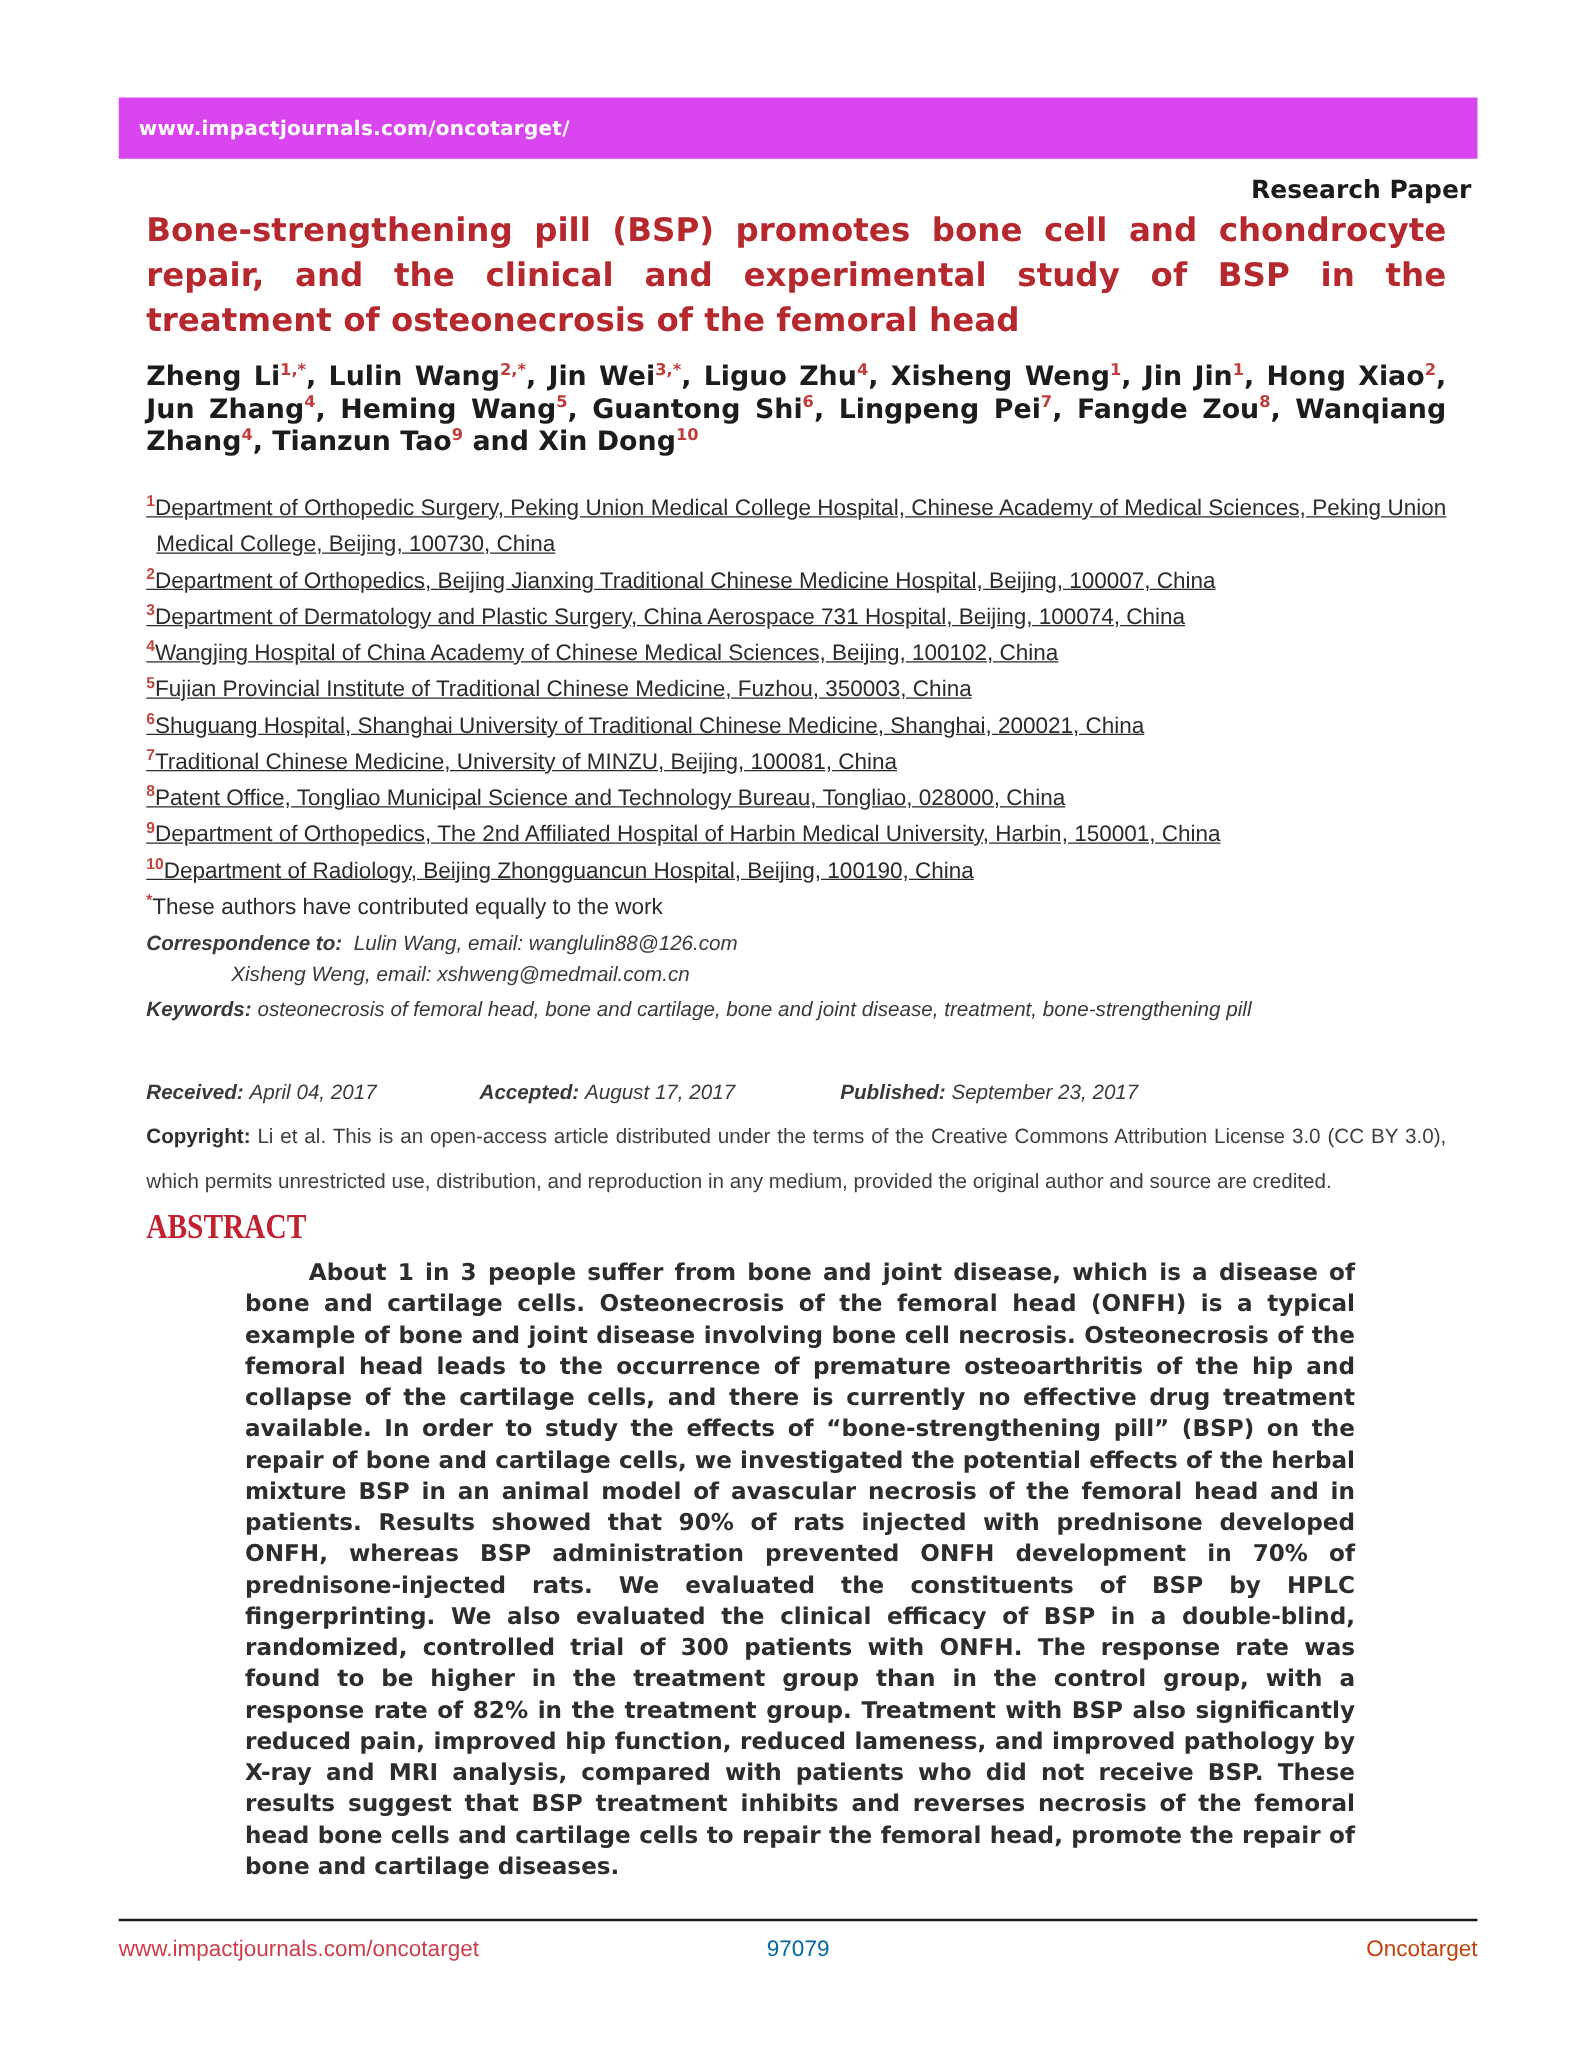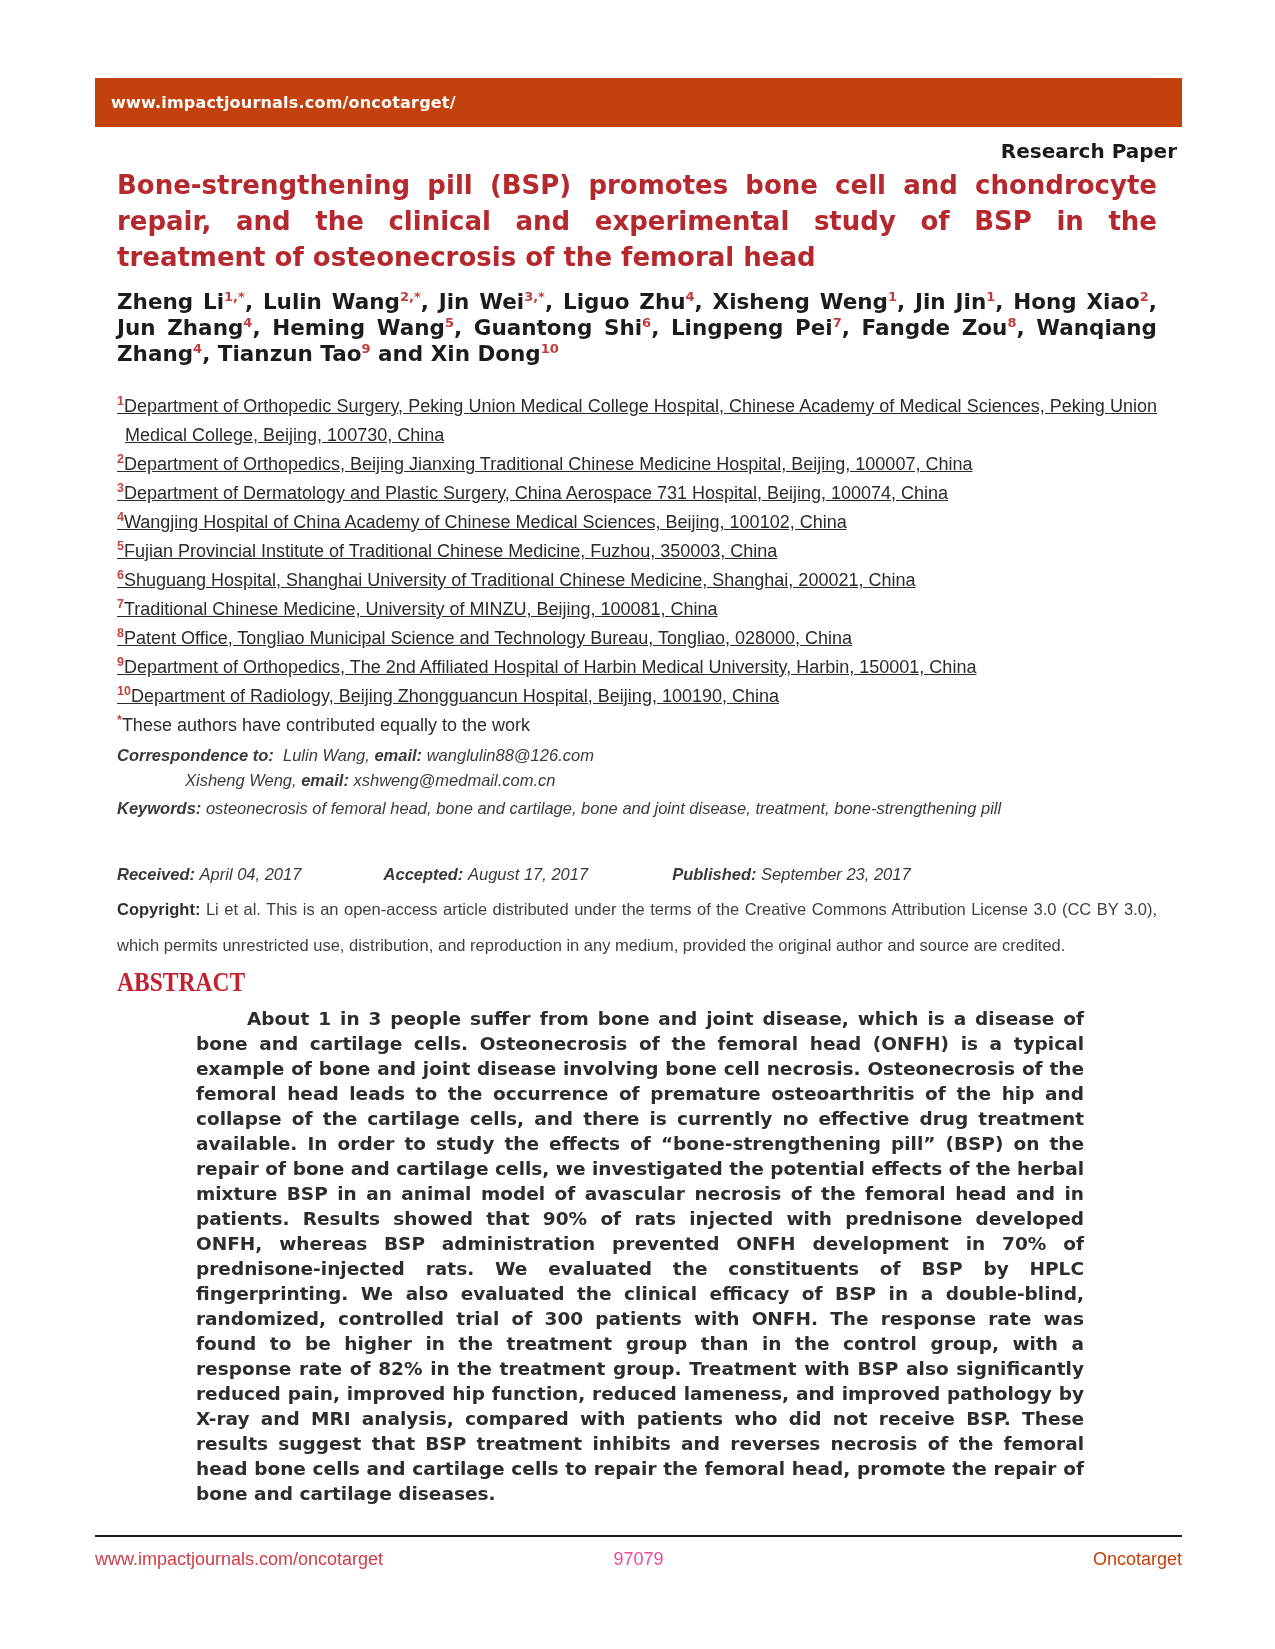--- a/index.html
+++ b/index.html
@@ -1,21 +1,21 @@
 <!DOCTYPE html>
 <html><head>
 <meta charset="utf-8">
 <style>
   html,body{margin:0;padding:0;background:#ffffff;}
   .page{position:relative;width:1275px;height:1649px;background:#fff;overflow:hidden;
         font-family:"Liberation Sans",sans-serif;}
   sup{line-height:0;}
 
   
-  .header-bar{position:absolute;left:95px;top:78px;width:1087px;height:49px;background:#c2410c;
+  .header-bar{position:absolute;left:95px;top:78px;width:1087px;height:49px;background:#d946ef;
               color:#fff;display:flex;align-items:center;justify-content:space-between;
               padding:0 16px;box-sizing:border-box;font-family:"DejaVu Sans",sans-serif;font-weight:bold;}
   .header-url{font-size:16px;letter-spacing:0.2px;}
   .header-citation{font-size:19px;}
 
   .research-paper{position:absolute;top:139px;right:98px;font-family:"DejaVu Sans",sans-serif;
                   font-weight:bold;font-size:20px;color:#1b1b1b;}
 
   .content{position:absolute;left:117px;top:167px;width:1040px;}
 
@@ -29,21 +29,21 @@
   .affiliations{margin-top:25px;}
   .affil{font-size:18px;line-height:29px;color:#2b2b2b;text-align:justify;
          padding-left:8px;text-indent:-8px;text-decoration:underline;}
   .affil sup, .equal-note sup{color:#C0443F;font-weight:bold;font-size:12.5px;}
   .equal-note{font-size:18px;line-height:29px;color:#2b2b2b;padding-left:8px;text-indent:-8px;}
 
   .corr{margin-top:3px;font-size:16.5px;font-style:italic;color:#3a3a3a;}
   .corr-line{line-height:25px;}
   .corr-line + .corr-line{margin-left:68px;}
   .corr-label{font-weight:bold;display:inline-block;width:166px;}
-  .email-label{font-weight:bold;}
+  .email-label{font-weight:normal;}
 
   .keywords{margin-top:3px;font-size:16.5px;font-style:italic;color:#3a3a3a;line-height:25px;}
   .kw-label{font-weight:bold;}
 
   .dates{margin-top:5px;font-size:16.5px;font-style:italic;color:#3a3a3a;line-height:25px;}
   .date-item{display:inline-block;margin-top:36px;}
   span.date-item:nth-of-type(1){width:262px;}
   span.date-item:nth-of-type(2){width:284px;}
   .date-label{font-weight:bold;}
 
@@ -53,21 +53,21 @@
   .abstract-heading{margin-top:2px;font-family:"Liberation Serif",serif;font-weight:bold;
                     font-size:28px;line-height:33px;color:#C2212F;
                     transform:scaleX(0.84);transform-origin:left center;}
   .abstract-body{margin:8px 0 0 79px;width:888px;font-family:"DejaVu Sans",sans-serif;
                  font-weight:bold;font-size:18.5px;line-height:25px;color:#2d2d2d;
                  text-align:justify;text-indent:51px;}
 
   .footer-rule{position:absolute;left:95px;top:1535px;width:1087px;height:2px;background:#1c1c1c;}
   .footer{position:absolute;left:95px;top:1545px;width:1087px;height:28px;font-size:18px;}
   .footer-url{position:absolute;left:0;top:4px;color:#CE3D49;}
-  .footer-page{position:absolute;left:50%;transform:translateX(-50%);top:4px;color:#ec4899;}
+  .footer-page{position:absolute;left:50%;transform:translateX(-50%);top:4px;color:#0369a1;}
   .footer-journal{position:absolute;right:0;top:4px;color:#c2410c;}
 </style>
 </head>
 <body>
 
 <div class="page">
 
   <div class="header-bar">
     <span class="header-url">www.impactjournals.com/oncotarget/</span>
   </div>

